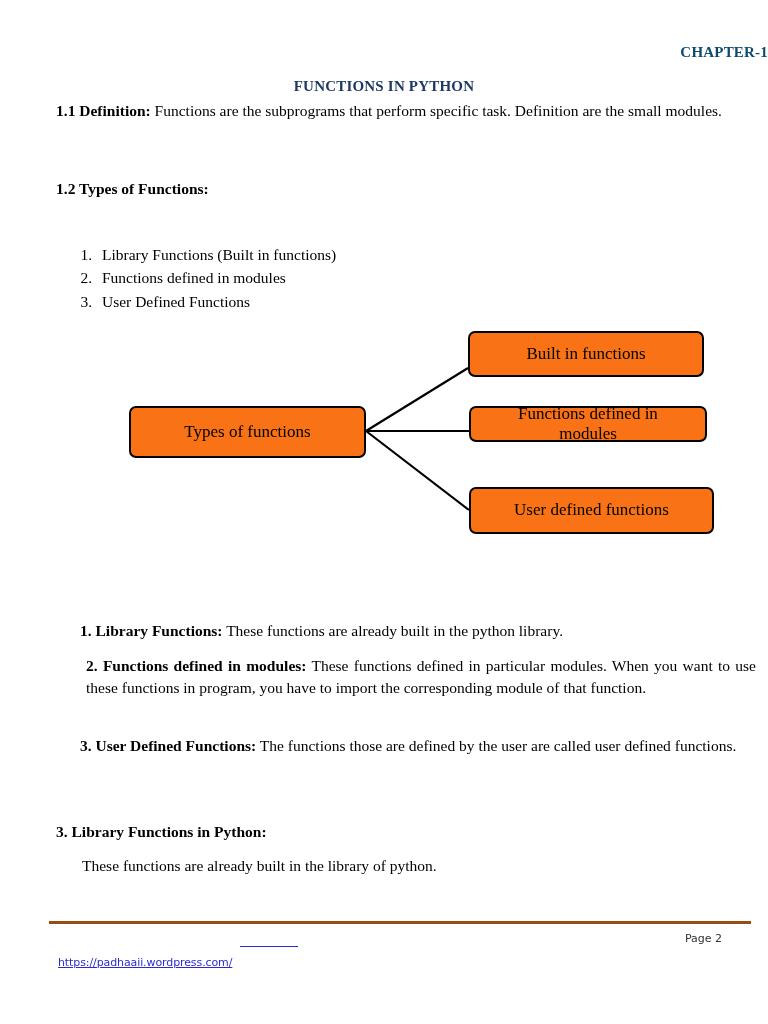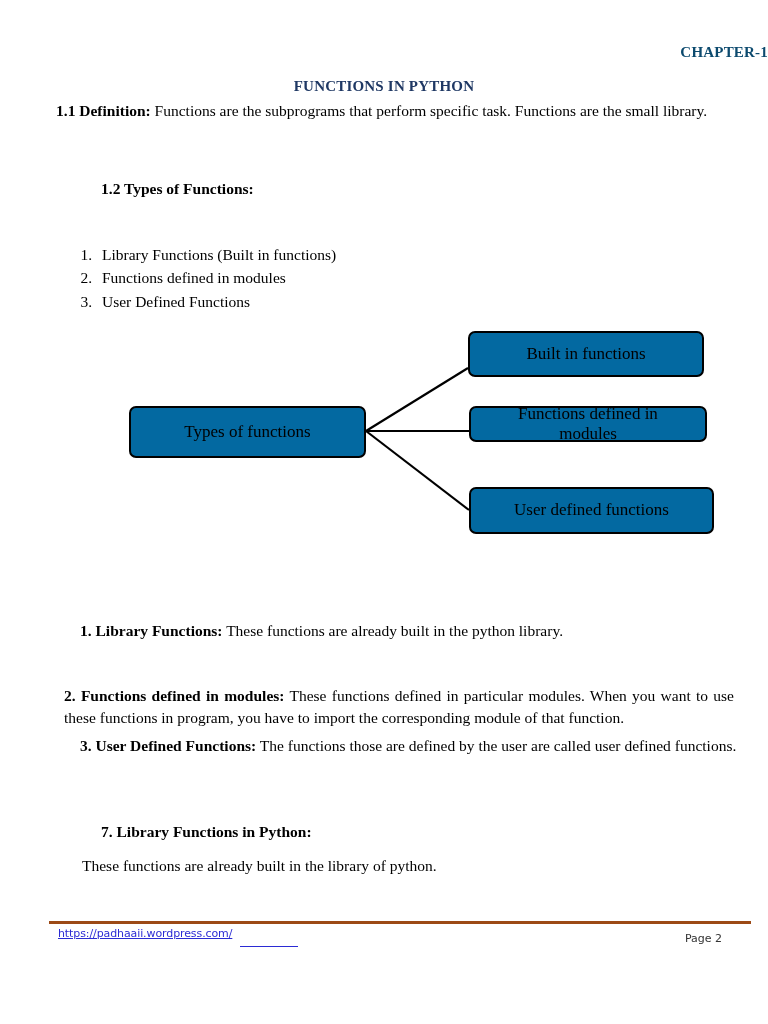--- a/index.html
+++ b/index.html
@@ -52,21 +52,20 @@
     text-justify: inter-word;
   }
   .body-block.nojustify { text-align: left; }
   b, .b { font-weight: bold; }
 
   .sec-head {
     position: absolute;
     left: 56px;
     font-size: 15.5px;
     font-weight: bold;
-    margin-left: 45px;
   }
 
   
   .num-list {
     position: absolute;
     left: 76px;
     width: 420px;
     font-size: 15.5px;
     line-height: 1.5;
   }
@@ -91,21 +90,21 @@
   .diagram svg {
     position: absolute;
     left: 0;
     top: 0;
   }
   .dbox {
     position: absolute;
     box-sizing: border-box;
     border: 2px solid #000000;
     border-radius: 7px;
-    background: #0369a1;
+    background: #f97316;
     display: flex;
     align-items: center;
     justify-content: center;
     text-align: center;
     font-size: 17px;
     line-height: 1.18;
     color: #000000;
   }
   #box-root   { left: 129px; top:  86px; width: 237px; height: 52px; font-size: 17px; }
   #box-built  { left: 468px; top:  11px; width: 236px; height: 46px; }
@@ -117,21 +116,21 @@
     position: absolute;
     left: 49px;
     top: 921px;
     width: 702px;
     height: 3px;
     background: #9C4A16;
   }
   .footer-link {
     position: absolute;
     left: 58px;
-    top: 927px;
+    top: 956px;
     font-family: "DejaVu Sans", "Liberation Sans", sans-serif;
     font-size: 11px;
     color: #2B2BD4;
     text-decoration: underline;
     letter-spacing: -0.1px;
   }
   .footer-underline-tail {
     position: absolute;
     left: 240px;
     top: 946px;
@@ -149,21 +148,21 @@
   }
 </style>
 </head>
 <body>
 
 <div class="page">
 
   <div class="chapter-title">CHAPTER-1</div>
   <div class="doc-title">FUNCTIONS IN PYTHON</div>
 
-  <div class="body-block" style="top: 100px;"><b>1.1 Definition:</b><span> Functions are the subprograms that perform specific task. Functions are the small library.</span></div>
+  <div class="body-block" style="top: 100px;"><b>1.1 Definition:</b><span> Functions are the subprograms that perform specific task. Definition are the small modules.</span></div>
 
   <div class="sec-head" style="top: 180px;">1.2 Types of Functions:</div>
 
 
   <div class="num-list" style="top: 243px;">
     <div class="li">
       <span class="marker">1.</span>
       <span>Library Functions (Built in functions)</span>
     </div>
     <div class="li">
@@ -195,25 +194,25 @@
       <span><span>Functions defined in</span><br><span>modules</span></span>
     </div>
 
     <div class="dbox" id="box-user">
       <span>User defined functions</span>
     </div>
   </div>
 
   <div class="body-block nojustify" style="left: 80px; width: 670px; top: 620px;"><b>1. Library Functions:</b><span> These functions are already built in the python library.</span></div>
 
-  <div class="body-block" style="left: 64px; width: 670px; top: 655px; margin-top: 30px;"><b>2. Functions defined in modules:</b><span> These functions defined in particular modules. When you want to use these functions in program, you have to import the corresponding module of that function.</span></div>
+  <div class="body-block" style="left: 86px; width: 670px; top: 655px;"><b>2. Functions defined in modules:</b><span> These functions defined in particular modules. When you want to use these functions in program, you have to import the corresponding module of that function.</span></div>
 
   <div class="body-block" style="left: 80px; width: 670px; top: 735px;"><b>3. User Defined Functions:</b><span> The functions those are defined by the user are called user defined functions.</span></div>
 
-  <div class="sec-head" style="top: 823px;">7. Library Functions in Python:</div>
+  <div class="sec-head" style="top: 823px;">3. Library Functions in Python:</div>
 
   <div class="body-block nojustify" style="left: 82px; width: 640px; top: 855px;">These functions are already built in the library of python.</div>
 
 
   <div class="footer-rule"></div>
   <a class="footer-link" href="#">https://padhaaii.wordpress.com/</a>
   <div class="footer-underline-tail"></div>
   <div class="footer-page">Page 2</div>
 
 </div>

